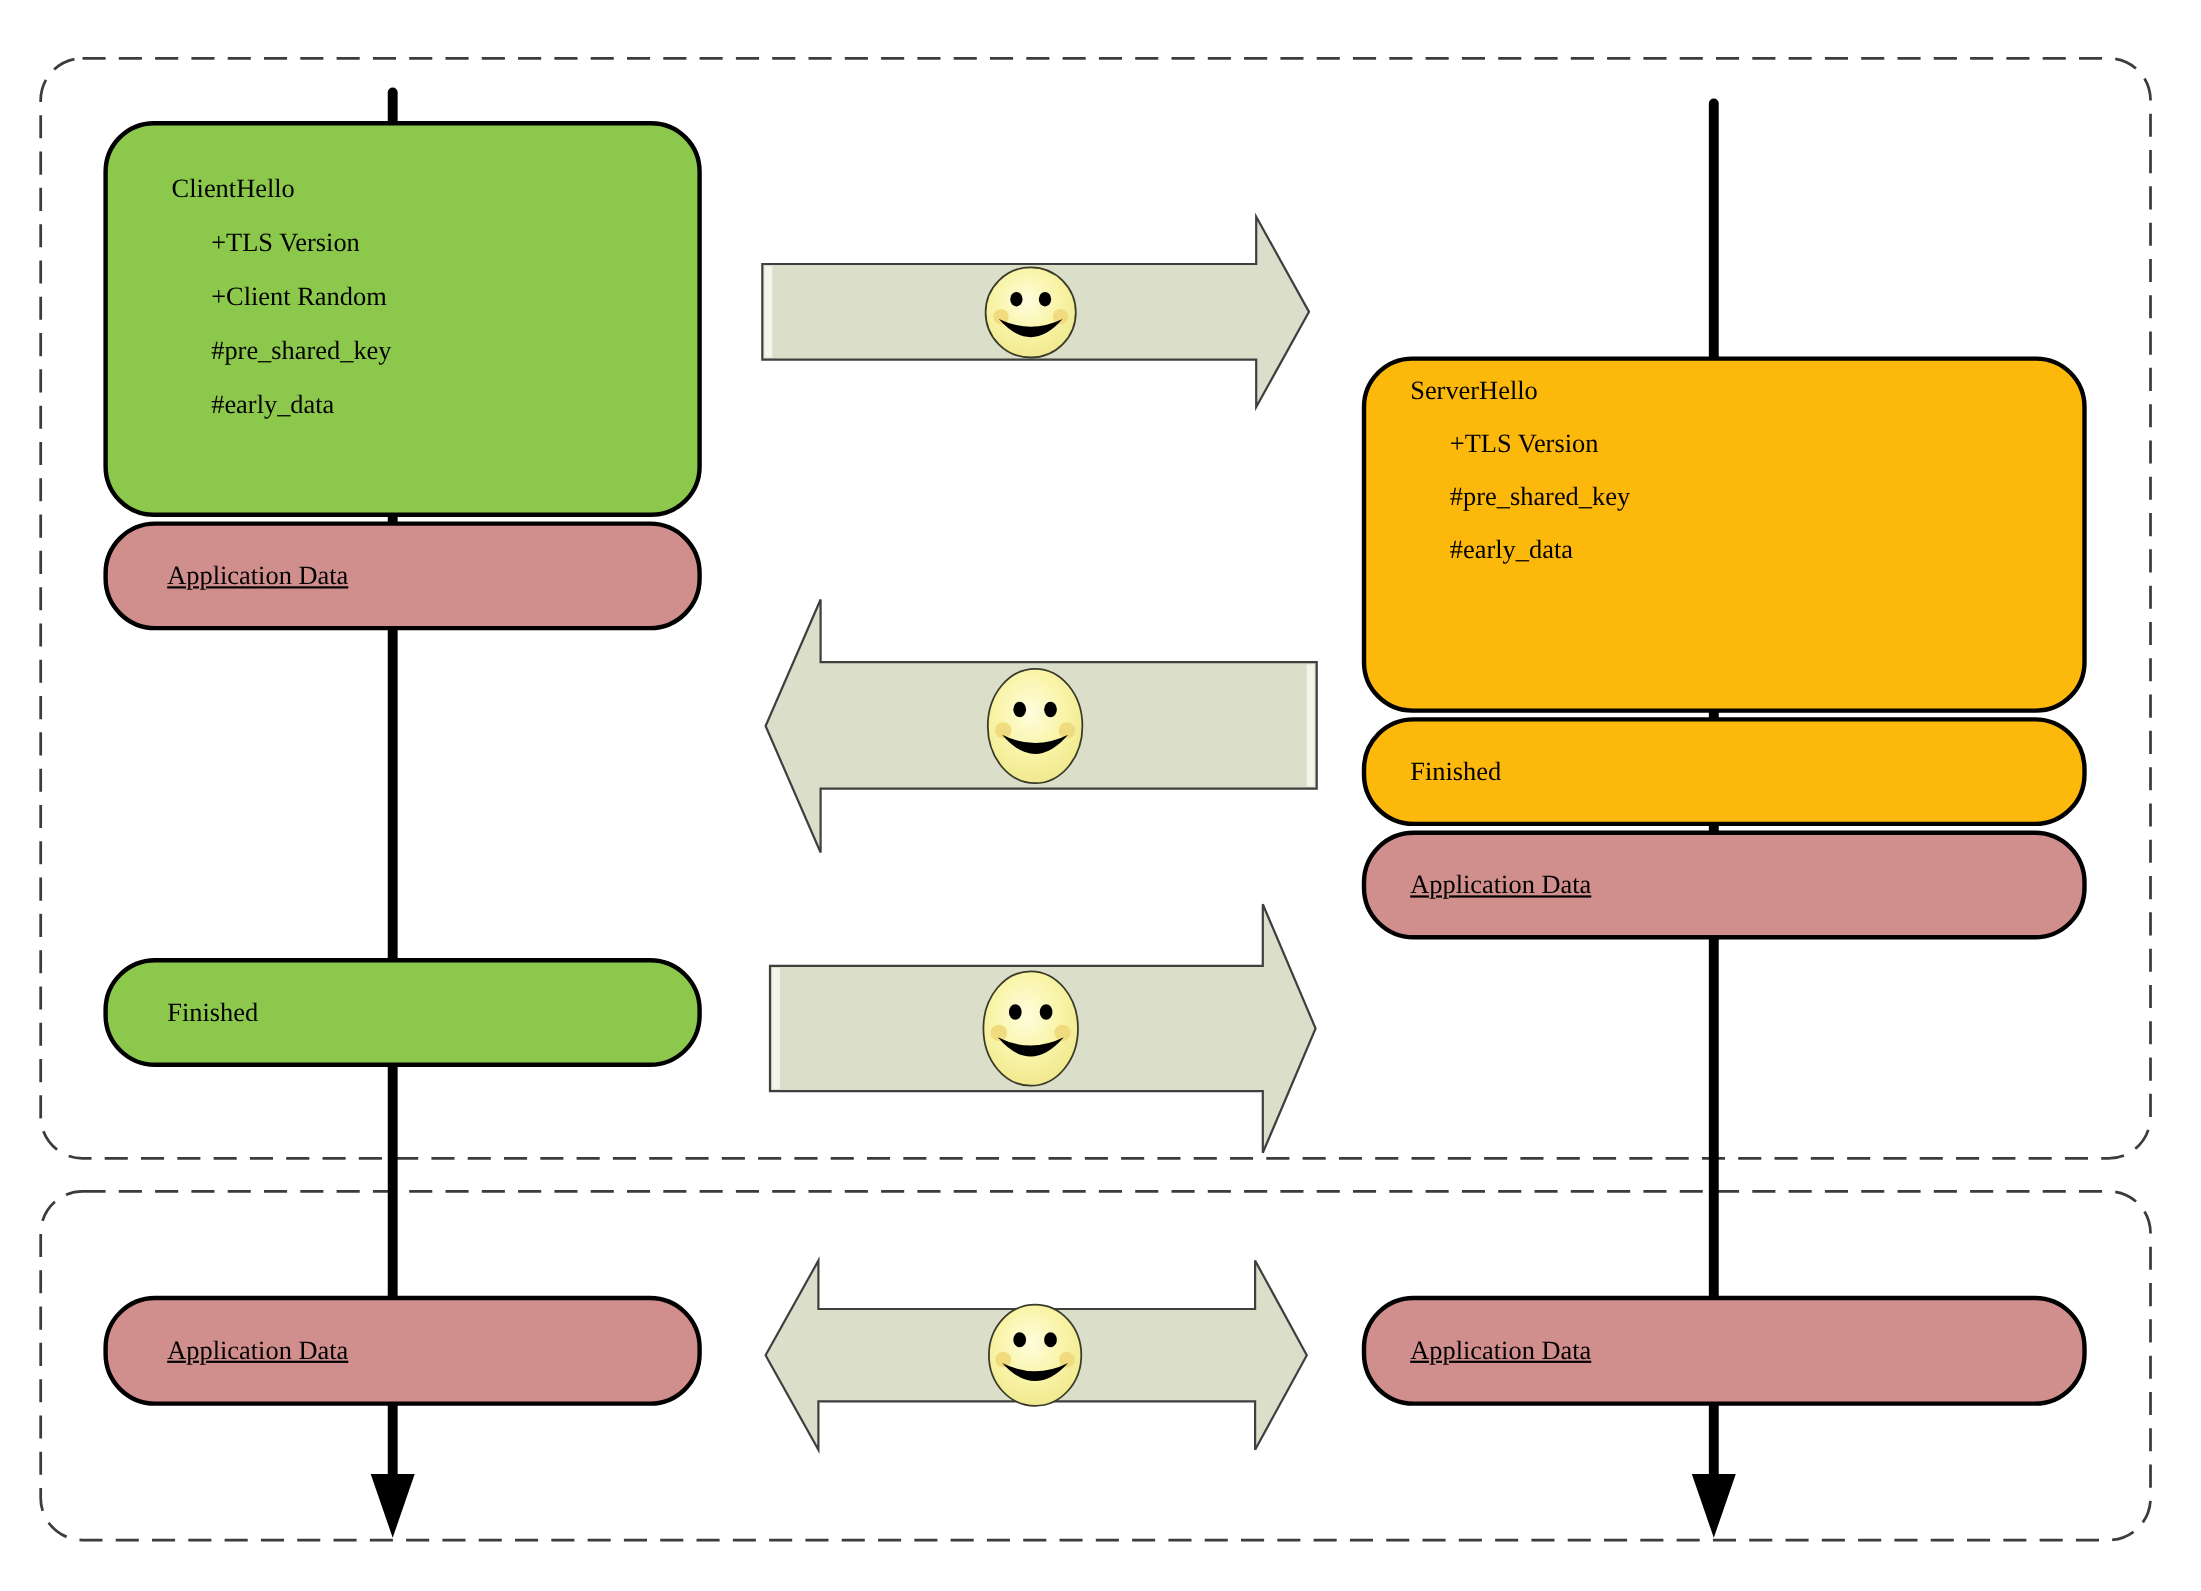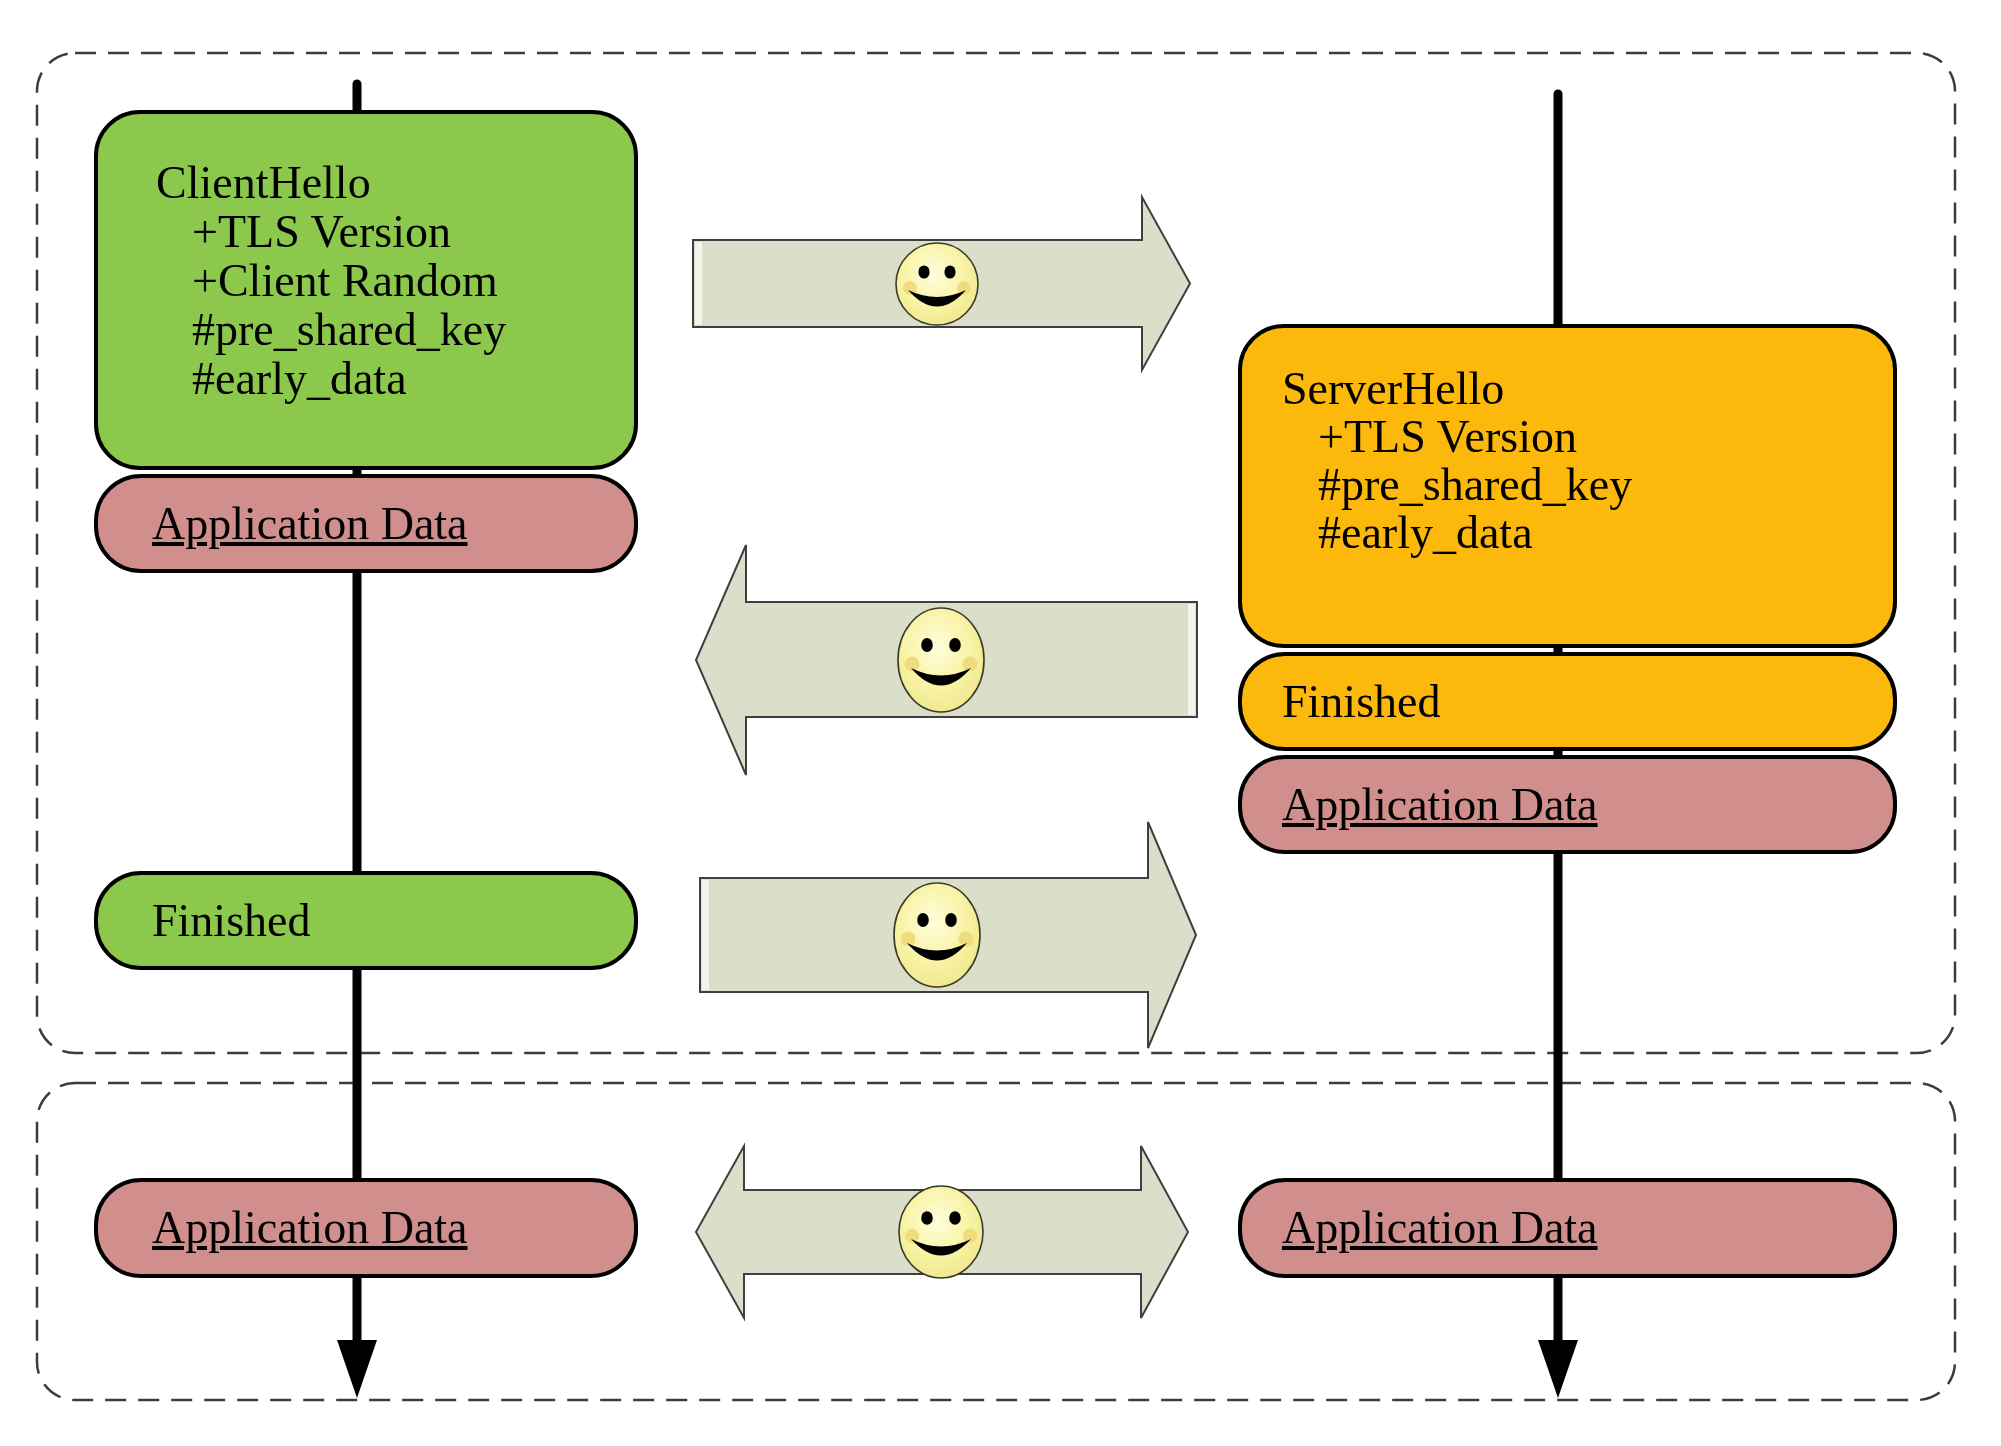--- a/index.html
+++ b/index.html
@@ -10,39 +10,39 @@
     font-family:"Liberation Serif","DejaVu Serif",serif;
     color:#000;
     overflow:hidden;
   }
   svg.underlay{position:absolute;left:0;top:0;width:2001px;height:1446px;}
   .msgbox{
     position:absolute;
     box-sizing:border-box;
     border:4px solid #000;
     background:#ccc;
-    font-size:46px;
+    font-size:24px;
     line-height:1;
   }
   .msgbox.green{background:#8CC84B;}
   .msgbox.orange{background:#FCB80B;}
   .msgbox.pink{background:#D08E8C;text-decoration:underline;}
   .msgbox.single{
     border-radius:47px;
     display:flex;align-items:center;
   }
   .msgbox.single.leftcol{padding-left:54px;}
   .msgbox.single.rightcol{padding-left:40px;}
   .msgbox.multi{border-radius:46px;}
   .multi .stack{display:flex;flex-direction:column;}
   .multi .line{white-space:pre;}
   .multi .indent{padding-left:36px;}
   #client-hello-box .stack{padding:46px 0 0 58px;}
   #client-hello-box .line{height:49px;}
-  #server-hello-box .stack{padding:38px 0 0 40px;}
+  #server-hello-box .stack{padding:16px 0 0 40px;}
   #server-hello-box .line{height:48px;}
 </style>
 </head>
 <body>
 
 <div class="stage">
 
   <svg class="underlay" viewBox="0 0 2001 1446">
     <defs>
       <radialGradient id="faceGrad" cx="45%" cy="38%" r="65%">

